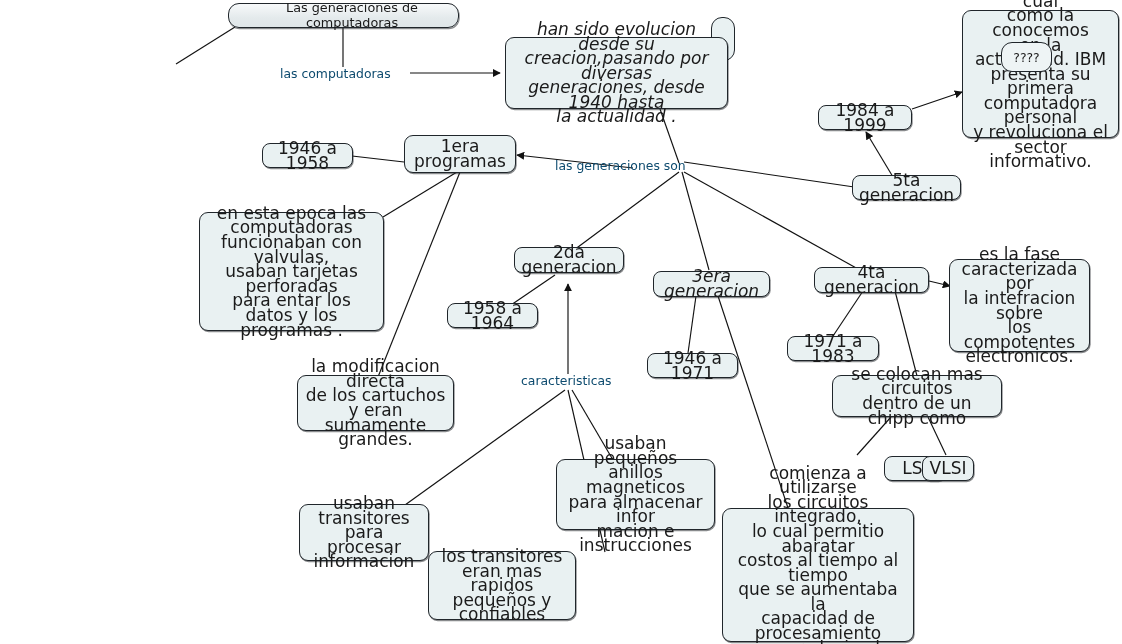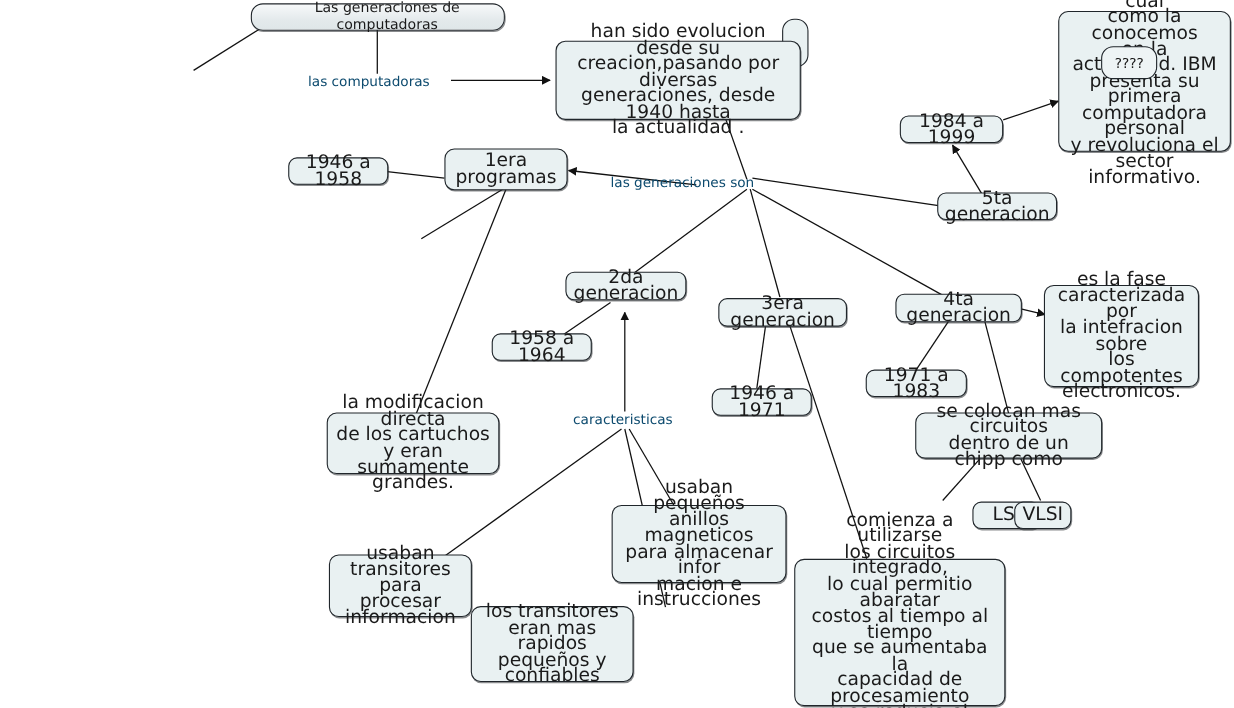--- a/index.html
+++ b/index.html
@@ -145,21 +145,21 @@
 
       <path d="M 928 417 L 946 455"></path>
     </g>
   </svg>
 
   <div class="tab" style="left:711px; top:17px;"></div>
 
   <div class="node title" style="left:228px; top:3px; width:231px; height:25px;">Las generaciones de computadoras</div>
 
 
-  <div class="node" style="left:505px; top:37px; width:223px; height:72px;">han sido evolucion desde su
+  <div class="node" style="left:505px; top:37px; width:223px; height:72px;font-style:italic;">han sido evolucion desde su
 creacion,pasando por diversas
 generaciones, desde 1940 hasta
 la actualidad .</div>
 
   <div class="node" style="left:962px; top:10px; width:157px; height:128px;">surge la PC tal cual
 como la conocemos
 en la actualidad. IBM
 presenta su primera
 computadora personal
 y revoluciona el sector
@@ -168,26 +168,32 @@
   <div class="overlay-q" style="left:1001px; top:42px; width:49px; height:28px;">????</div>
 
   <div class="node small" style="left:818px; top:105px; width:94px; height:25px;">1984 a 1999</div>
 
   <div class="node small" style="left:852px; top:175px; width:109px; height:25px;">5ta generacion</div>
 
   <div class="node small" style="left:262px; top:143px; width:91px; height:25px;">1946 a 1958</div>
 
   <div class="node" style="left:404px; top:135px; width:112px; height:38px;">1era programas</div>
 
+  <div class="node" style="left:199px; top:212px; width:185px; height:119px;">en esta epoca las
+computadoras
+funcionaban con valvulas,
+usaban tarjetas perforadas
+para entar los datos y los
+programas .</div>
 
   <div class="node small" style="left:514px; top:247px; width:110px; height:26px;">2da generacion</div>
 
   <div class="node small" style="left:447px; top:303px; width:91px; height:25px;">1958 a 1964</div>
 
-  <div class="node small" style="left:653px; top:271px; width:117px; height:26px;">3era generacion</div>
+  <div class="node small" style="left:653px; top:271px; width:117px; height:26px;font-style:italic;">3era generacion</div>
 
   <div class="node small" style="left:647px; top:353px; width:91px; height:25px;">1946 a 1971</div>
 
   <div class="node small" style="left:814px; top:267px; width:115px; height:26px;">4ta generacion</div>
 
   <div class="node small" style="left:787px; top:336px; width:92px; height:25px;">1971 a 1983</div>
 
   <div class="node" style="left:949px; top:259px; width:141px; height:93px;">es la fase
 caracterizada por
 la intefracion sobre

